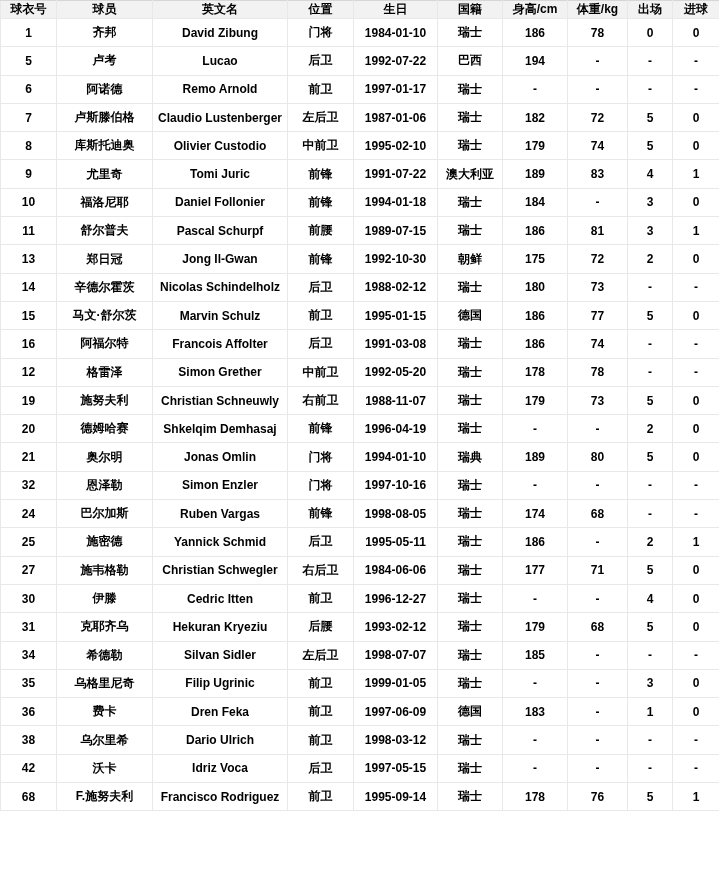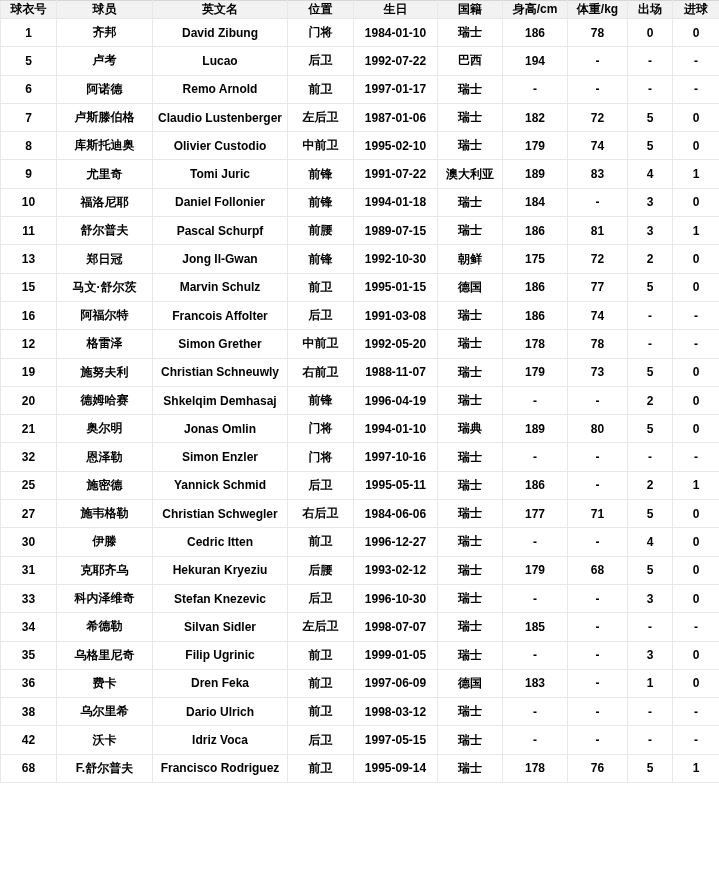--- a/index.html
+++ b/index.html
@@ -175,20 +175,32 @@
           <td>Jong Il-Gwan</td>
           <td>前锋</td>
           <td>1992-10-30</td>
           <td>朝鲜</td>
           <td>175</td>
           <td>72</td>
           <td>2</td>
           <td>0</td>
         </tr>
         <tr>
+          <td>14</td>
+          <td>辛德尔霍茨</td>
+          <td>Nicolas Schindelholz</td>
+          <td>后卫</td>
+          <td>1988-02-12</td>
+          <td>瑞士</td>
+          <td>180</td>
+          <td>73</td>
+          <td>-</td>
+          <td>-</td>
+        </tr>
+        <tr>
           <td>15</td>
           <td>马文·舒尔茨</td>
           <td>Marvin Schulz</td>
           <td>前卫</td>
           <td>1995-01-15</td>
           <td>德国</td>
           <td>186</td>
           <td>77</td>
           <td>5</td>
           <td>0</td>
@@ -259,20 +271,32 @@
           <td>Simon Enzler</td>
           <td>门将</td>
           <td>1997-10-16</td>
           <td>瑞士</td>
           <td>-</td>
           <td>-</td>
           <td>-</td>
           <td>-</td>
         </tr>
         <tr>
+          <td>24</td>
+          <td>巴尔加斯</td>
+          <td>Ruben Vargas</td>
+          <td>前锋</td>
+          <td>1998-08-05</td>
+          <td>瑞士</td>
+          <td>174</td>
+          <td>68</td>
+          <td>-</td>
+          <td>-</td>
+        </tr>
+        <tr>
           <td>25</td>
           <td>施密德</td>
           <td>Yannick Schmid</td>
           <td>后卫</td>
           <td>1995-05-11</td>
           <td>瑞士</td>
           <td>186</td>
           <td>-</td>
           <td>2</td>
           <td>1</td>
@@ -307,32 +331,20 @@
           <td>Hekuran Kryeziu</td>
           <td>后腰</td>
           <td>1993-02-12</td>
           <td>瑞士</td>
           <td>179</td>
           <td>68</td>
           <td>5</td>
           <td>0</td>
         </tr>
         <tr>
-          <td>33</td>
-          <td>科内泽维奇</td>
-          <td>Stefan Knezevic</td>
-          <td>后卫</td>
-          <td>1996-10-30</td>
-          <td>瑞士</td>
-          <td>-</td>
-          <td>-</td>
-          <td>3</td>
-          <td>0</td>
-        </tr>
-        <tr>
           <td>34</td>
           <td>希德勒</td>
           <td>Silvan Sidler</td>
           <td>左后卫</td>
           <td>1998-07-07</td>
           <td>瑞士</td>
           <td>185</td>
           <td>-</td>
           <td>-</td>
           <td>-</td>
@@ -380,21 +392,21 @@
           <td>后卫</td>
           <td>1997-05-15</td>
           <td>瑞士</td>
           <td>-</td>
           <td>-</td>
           <td>-</td>
           <td>-</td>
         </tr>
         <tr>
           <td>68</td>
-          <td>F.舒尔普夫</td>
+          <td>F.施努夫利</td>
           <td>Francisco Rodriguez</td>
           <td>前卫</td>
           <td>1995-09-14</td>
           <td>瑞士</td>
           <td>178</td>
           <td>76</td>
           <td>5</td>
           <td>1</td>
         </tr>
       </tbody>

